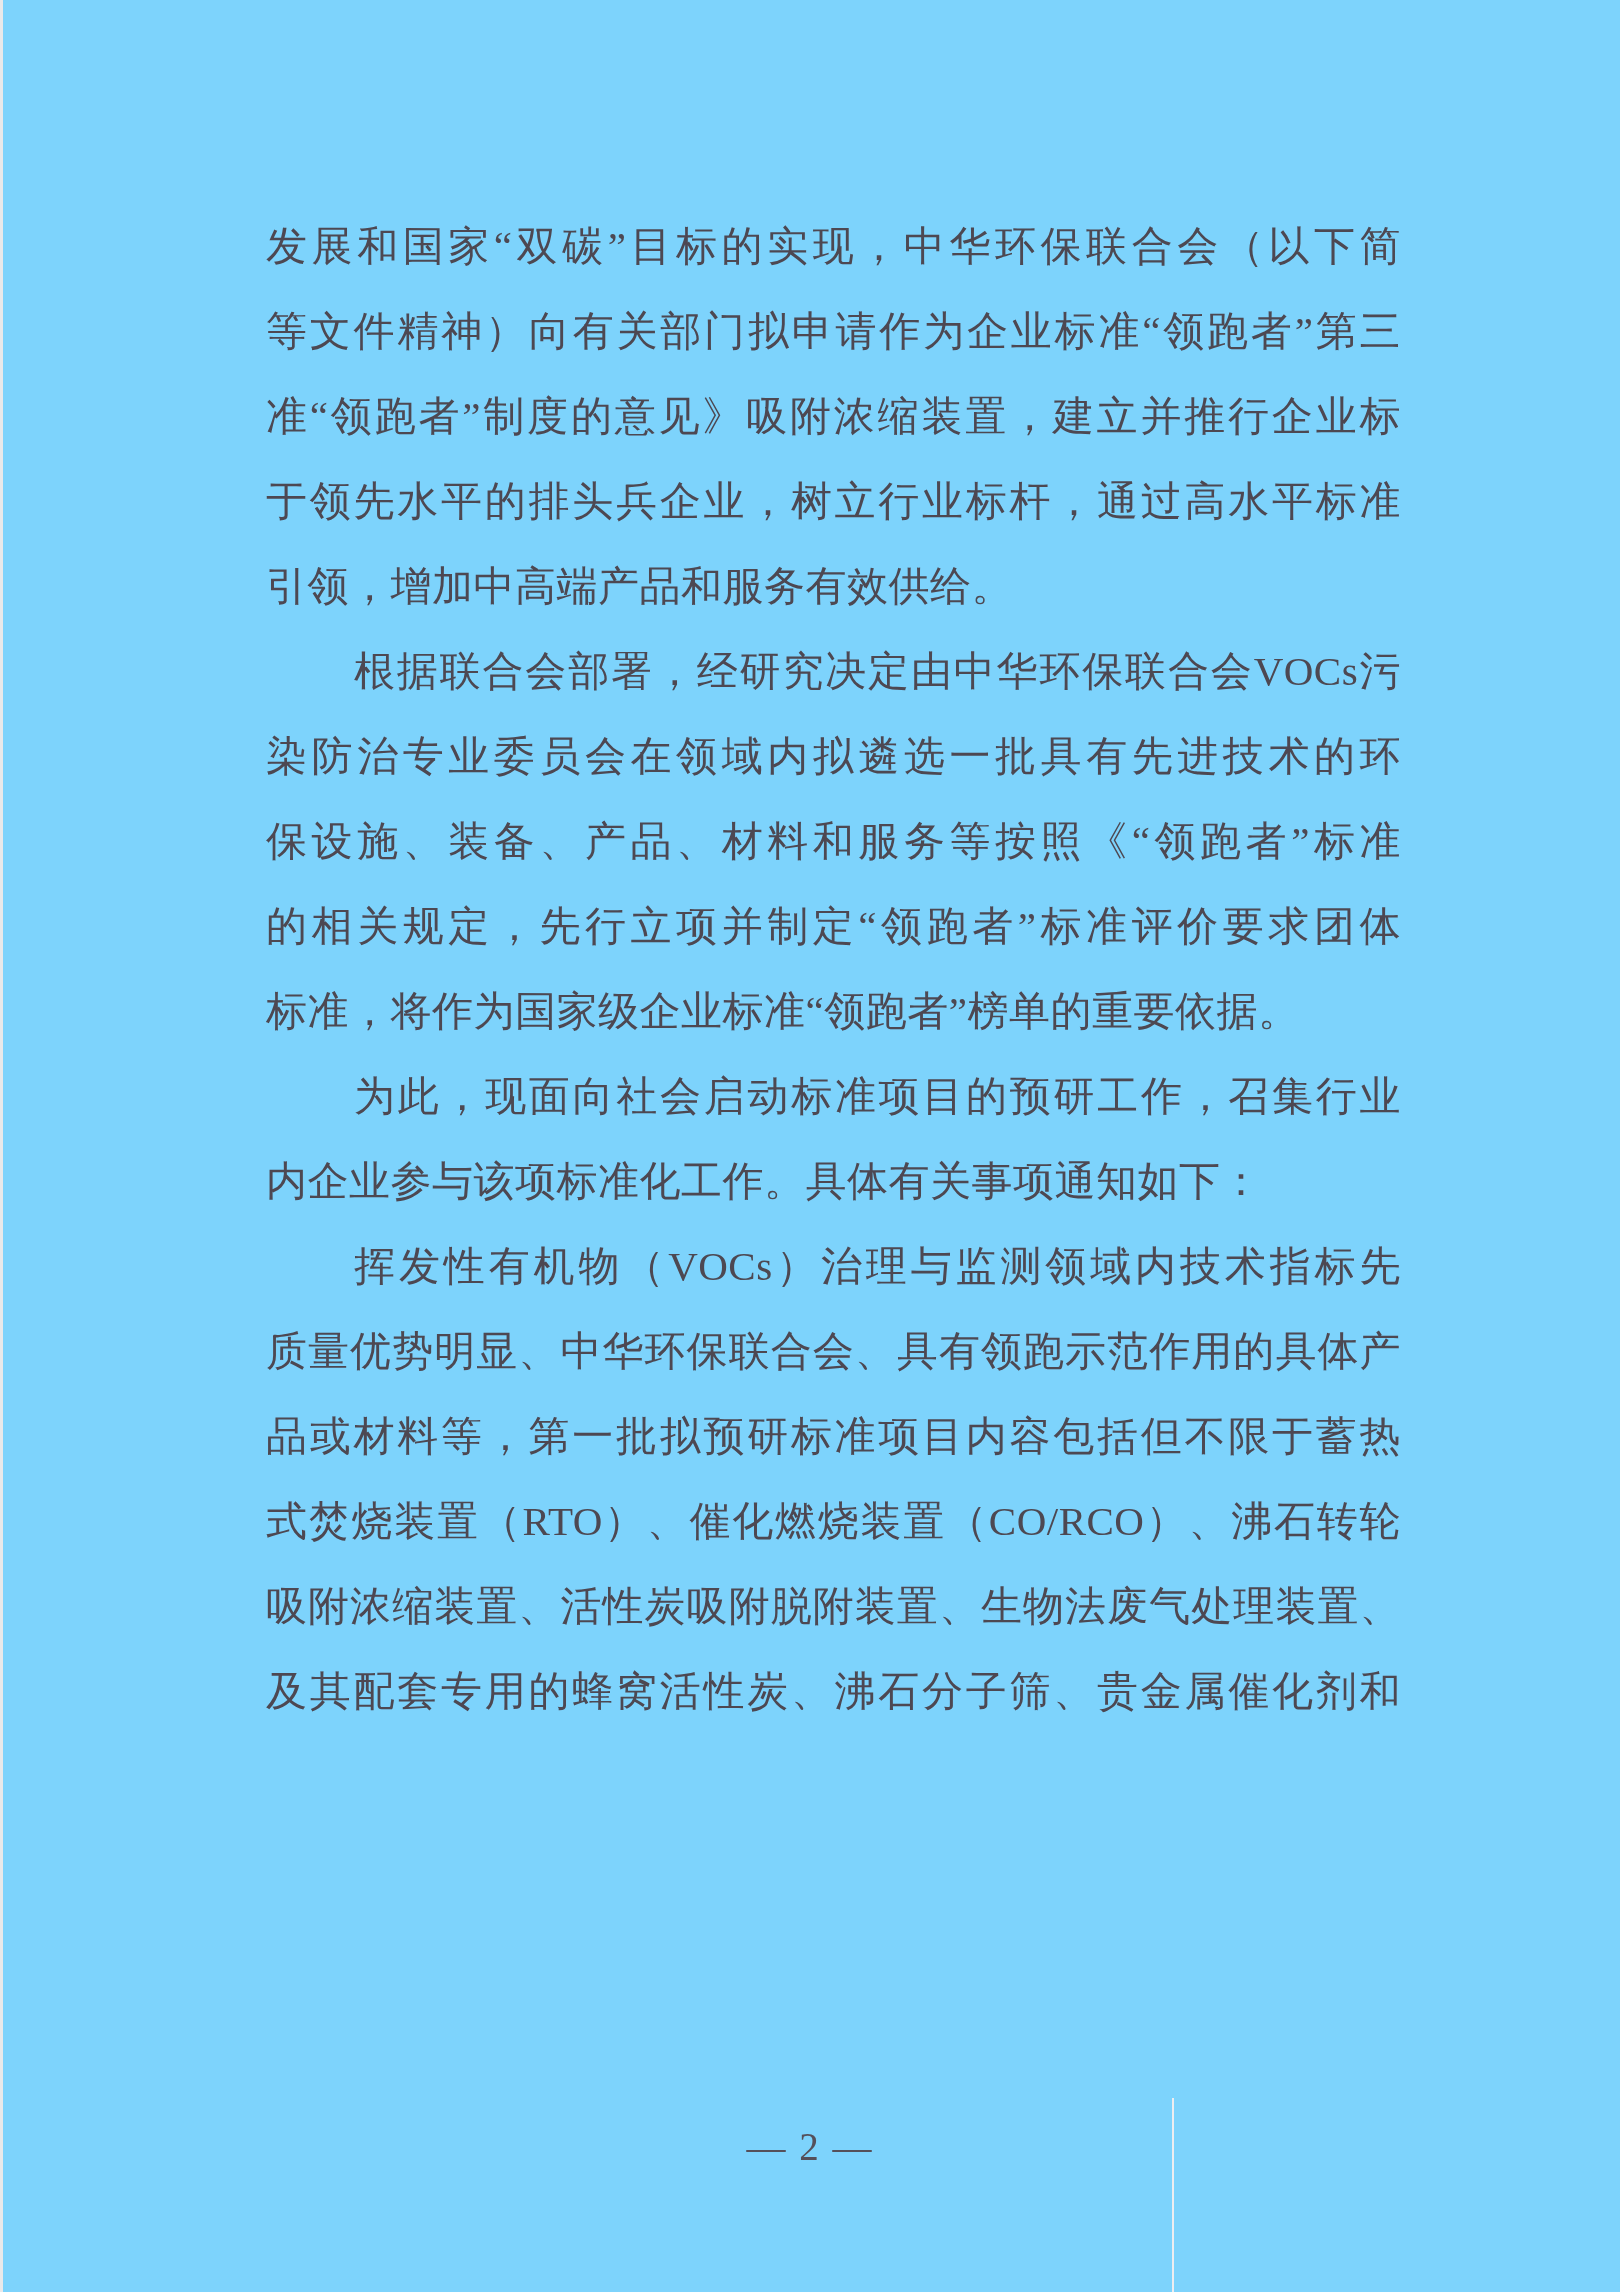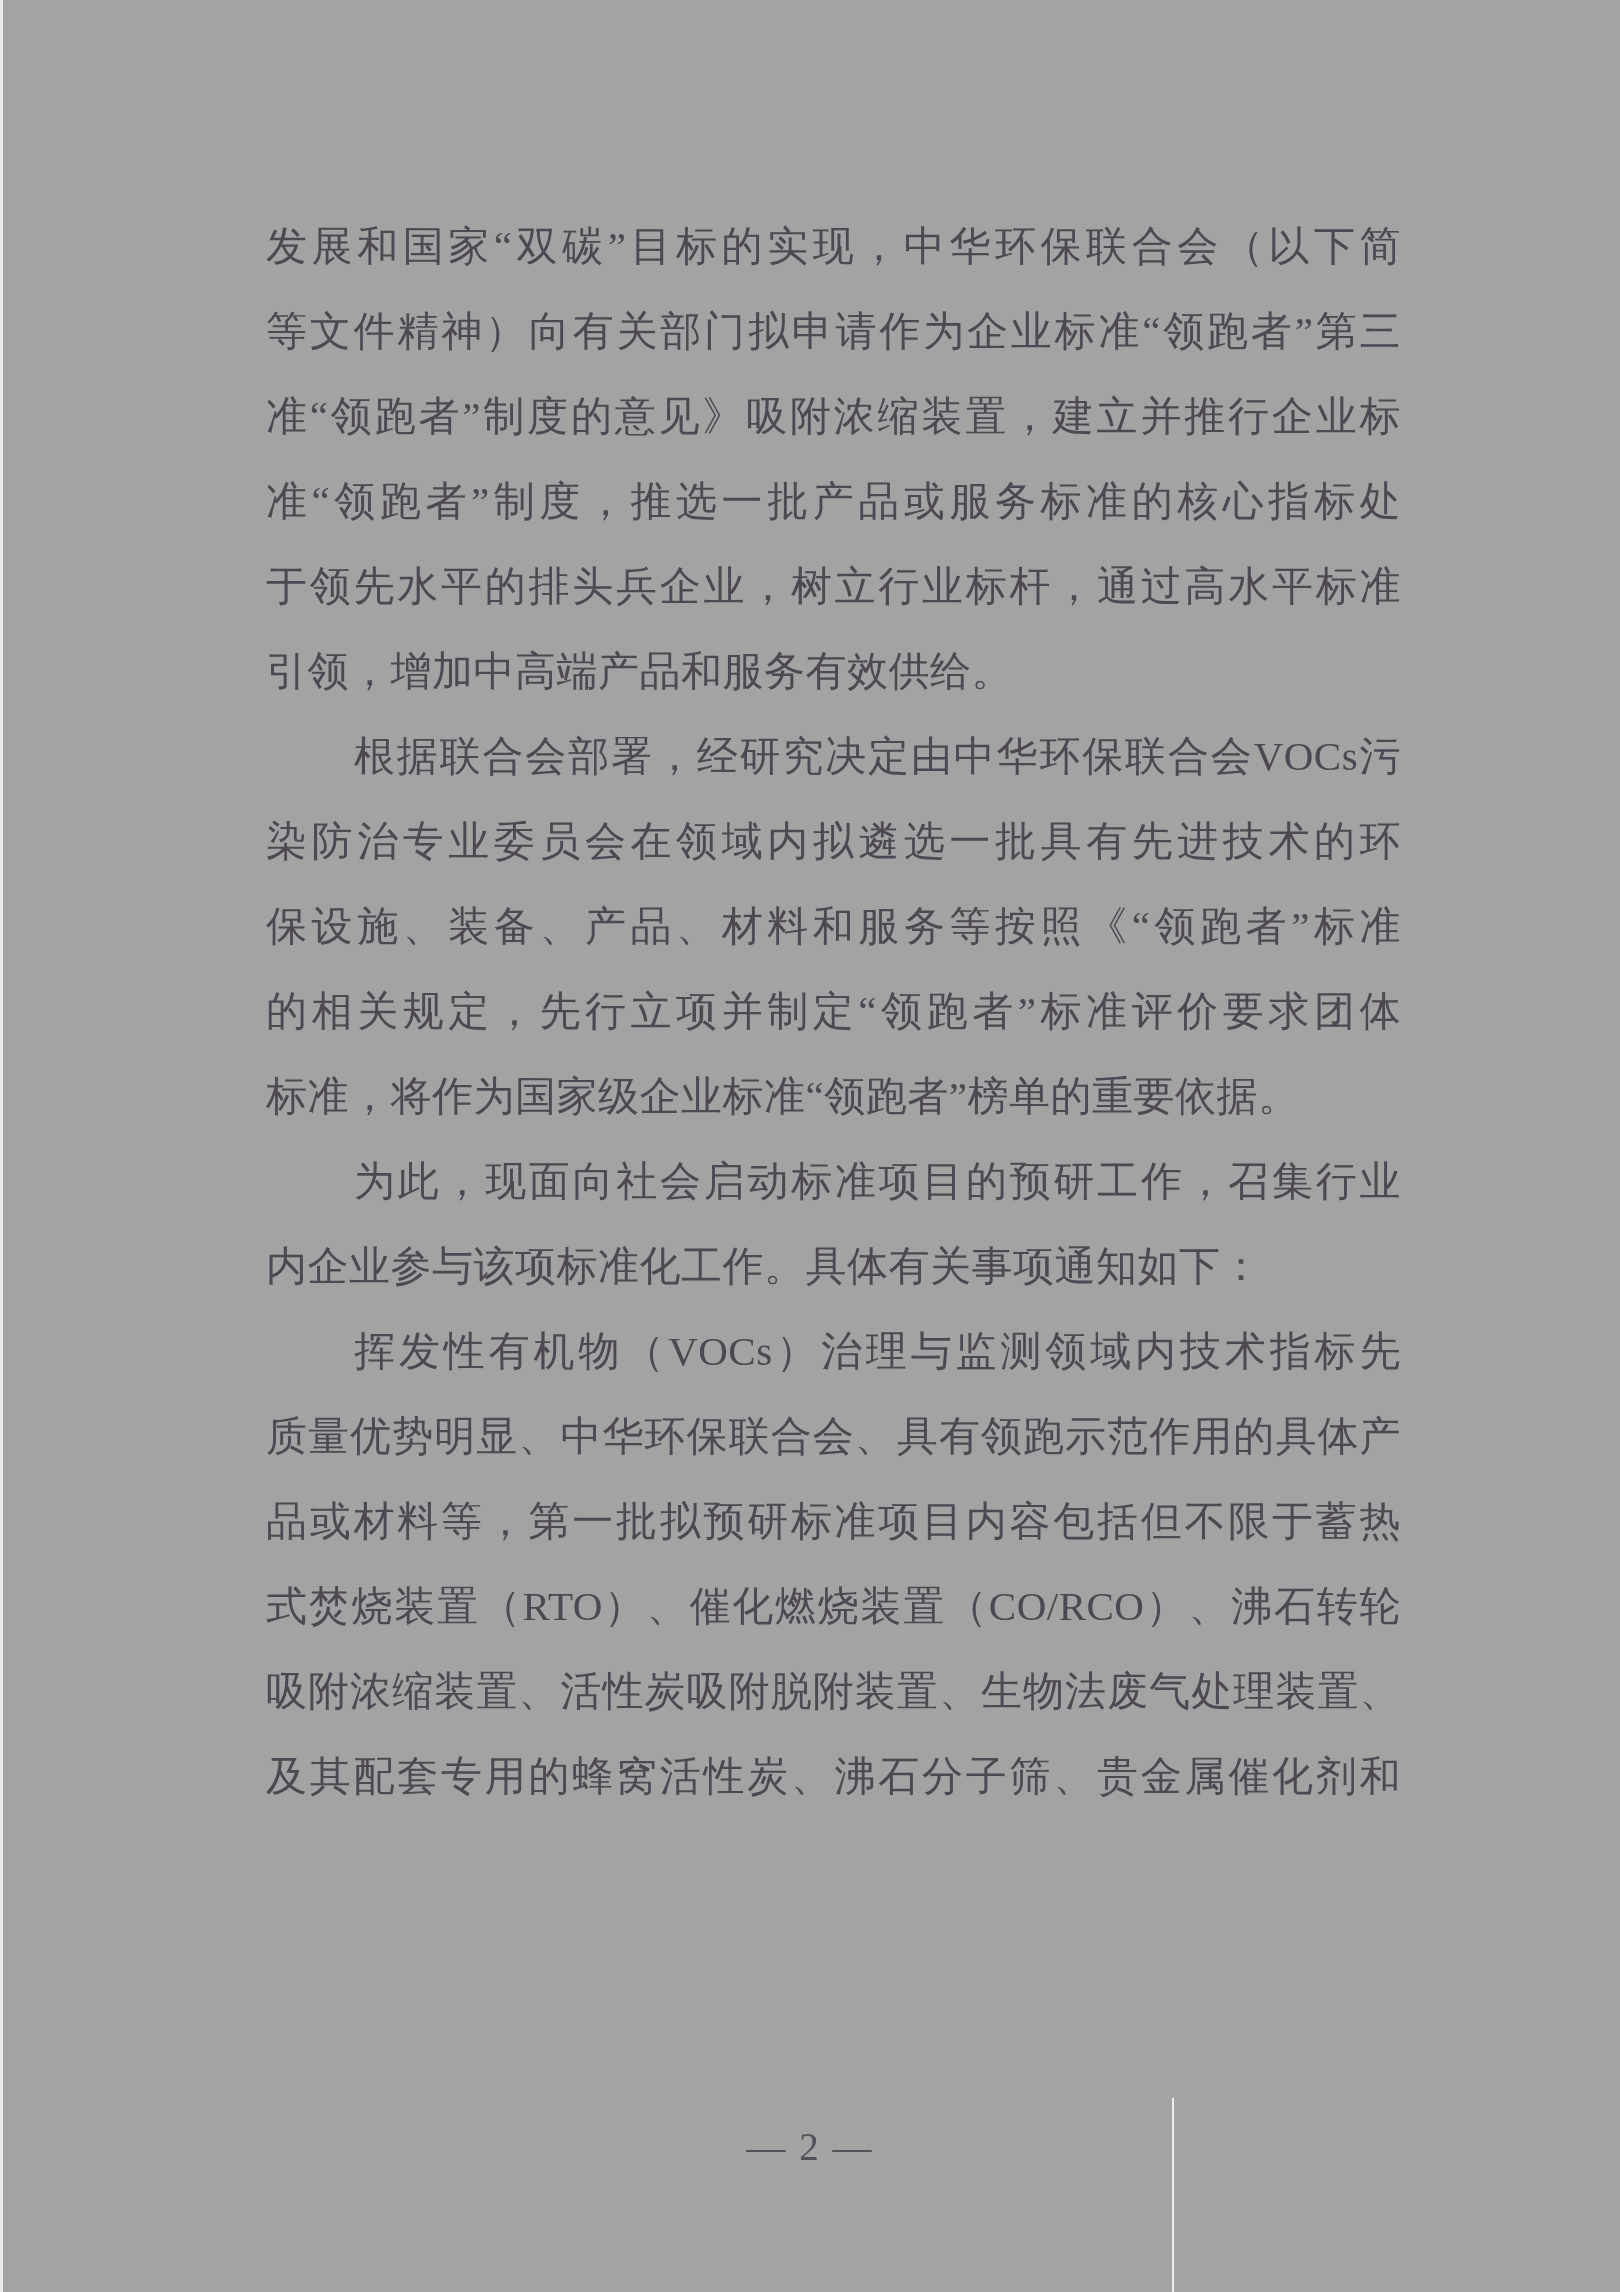--- a/index.html
+++ b/index.html
@@ -4,21 +4,21 @@
 <style>
   html, body {
     margin: 0;
     padding: 0;
     background: #888;
   }
   .page {
     position: relative;
     width: 1620px;
     height: 2293px;
-    background: #a3a3a3;
+    background: #7dd3fc;
     overflow: hidden;
     font-family: "Liberation Serif", "DejaVu Serif", serif;
     color: #4d4852;
   }
   
   .scan-edge-left {
     position: absolute;
     left: 0; top: 0;
     width: 2.9px; height: 2293px;
     background: #e9e9ea;
@@ -67,21 +67,20 @@
 <body>
 
 <div class="page">
   <div class="scan-edge-left"></div>
   <div class="scan-crease"></div>
 
   <div class="text-block">
     <div class="line fill">发展和国家“双碳”目标的实现，中华环保联合会（以下简</div>
     <div class="line fill">等文件精神）向有关部门拟申请作为企业标准“领跑者”第三</div>
     <div class="line fill">准“领跑者”制度的意见》吸附浓缩装置，建立并推行企业标</div>
-    <div class="line fill">准“领跑者”制度，推选一批产品或服务标准的核心指标处</div>
     <div class="line fill">于领先水平的排头兵企业，树立行业标杆，通过高水平标准</div>
     <div class="line">引领，增加中高端产品和服务有效供给。</div>
     <div class="line fill indent">根据联合会部署，经研究决定由中华环保联合会VOCs污</div>
     <div class="line fill">染防治专业委员会在领域内拟遴选一批具有先进技术的环</div>
     <div class="line fill">保设施、装备、产品、材料和服务等按照《“领跑者”标准</div>
     <div class="line fill">的相关规定，先行立项并制定“领跑者”标准评价要求团体</div>
     <div class="line">标准，将作为国家级企业标准“领跑者”榜单的重要依据。</div>
     <div class="line fill indent">为此，现面向社会启动标准项目的预研工作，召集行业</div>
     <div class="line">内企业参与该项标准化工作。具体有关事项通知如下：</div>
     <div class="line fill indent">挥发性有机物（VOCs）治理与监测领域内技术指标先进、</div>

